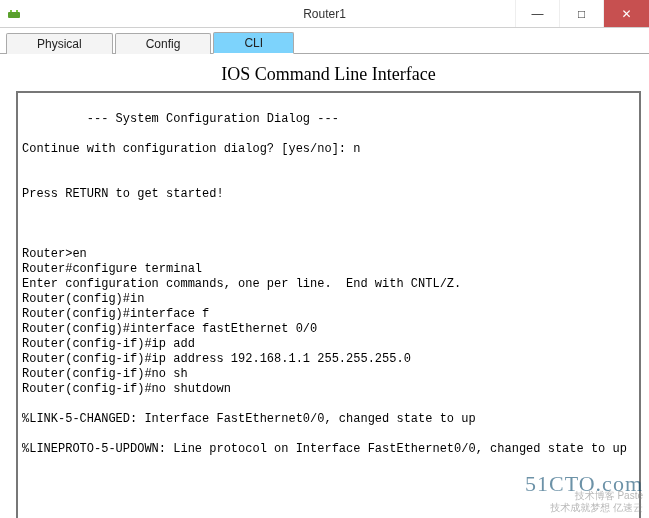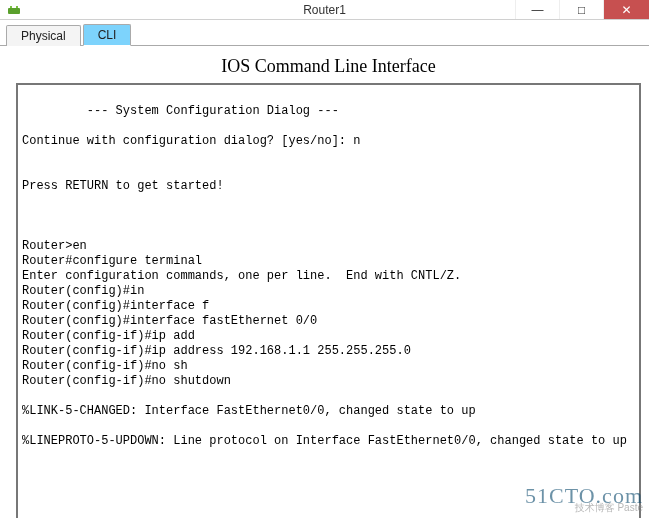--- a/index.html
+++ b/index.html
@@ -4,21 +4,21 @@
   <style>
     * { box-sizing: border-box; margin: 0; padding: 0; }
     body {
       font-family: "Segoe UI", Tahoma, sans-serif;
       background: #fff;
       width: 649px;
       height: 518px;
       overflow: hidden;
     }
     .titlebar {
-      height: 20px;
+      height: 28px;
       background: #fff;
       border-bottom: 1px solid #d0d0d0;
       display: flex;
       align-items: center;
       position: relative;
     }
     .titlebar-icon {
       width: 16px; height: 16px;
       margin-left: 6px;
     }
@@ -52,21 +52,21 @@
     }
     .tabs {
       display: flex;
       align-items: flex-end;
       padding-left: 6px;
       height: 26px;
       background: #fff;
       border-bottom: 1px solid #aaa;
     }
     .tab {
-      padding: 3px 14px;
+      padding: 3px 30px;
       font-size: 12px;
       color: #222;
       border: 1px solid #aaa;
       border-bottom: none;
       margin-right: 2px;
       background: #f4f4f4;
       border-top-left-radius: 2px;
       border-top-right-radius: 2px;
       position: relative;
       top: 1px;
@@ -146,20 +146,21 @@
   <div class="titlebar-title">Router1</div>
   <div class="titlebar-buttons">
     <div class="titlebar-btn">—</div>
     <div class="titlebar-btn">□</div>
     <div class="titlebar-btn close">✕</div>
   </div>
 </div>
 
 <div class="tabs">
   <div class="tab">Physical</div>
+  <div class="tab">Config</div>
   <div class="tab active">CLI</div>
 </div>
 
 <div class="content">
   <div class="heading">IOS Command Line Interface</div>
   <div class="terminal-wrap">
     <div class="terminal">
          --- System Configuration Dialog ---
 
 Continue with configuration dialog? [yes/no]: n
@@ -186,13 +187,14 @@
   </div>
   <div class="bottom-buttons">
     <button class="btn">Copy</button>
     <button class="btn">Copy</button>
   </div>
 </div>
 
 <div class="watermark">
   <div class="big">51CTO.com</div>
   <div>技术博客    Paste</div>
+  <div>技术成就梦想 亿速云</div>
 </div>
 
 </body></html>

